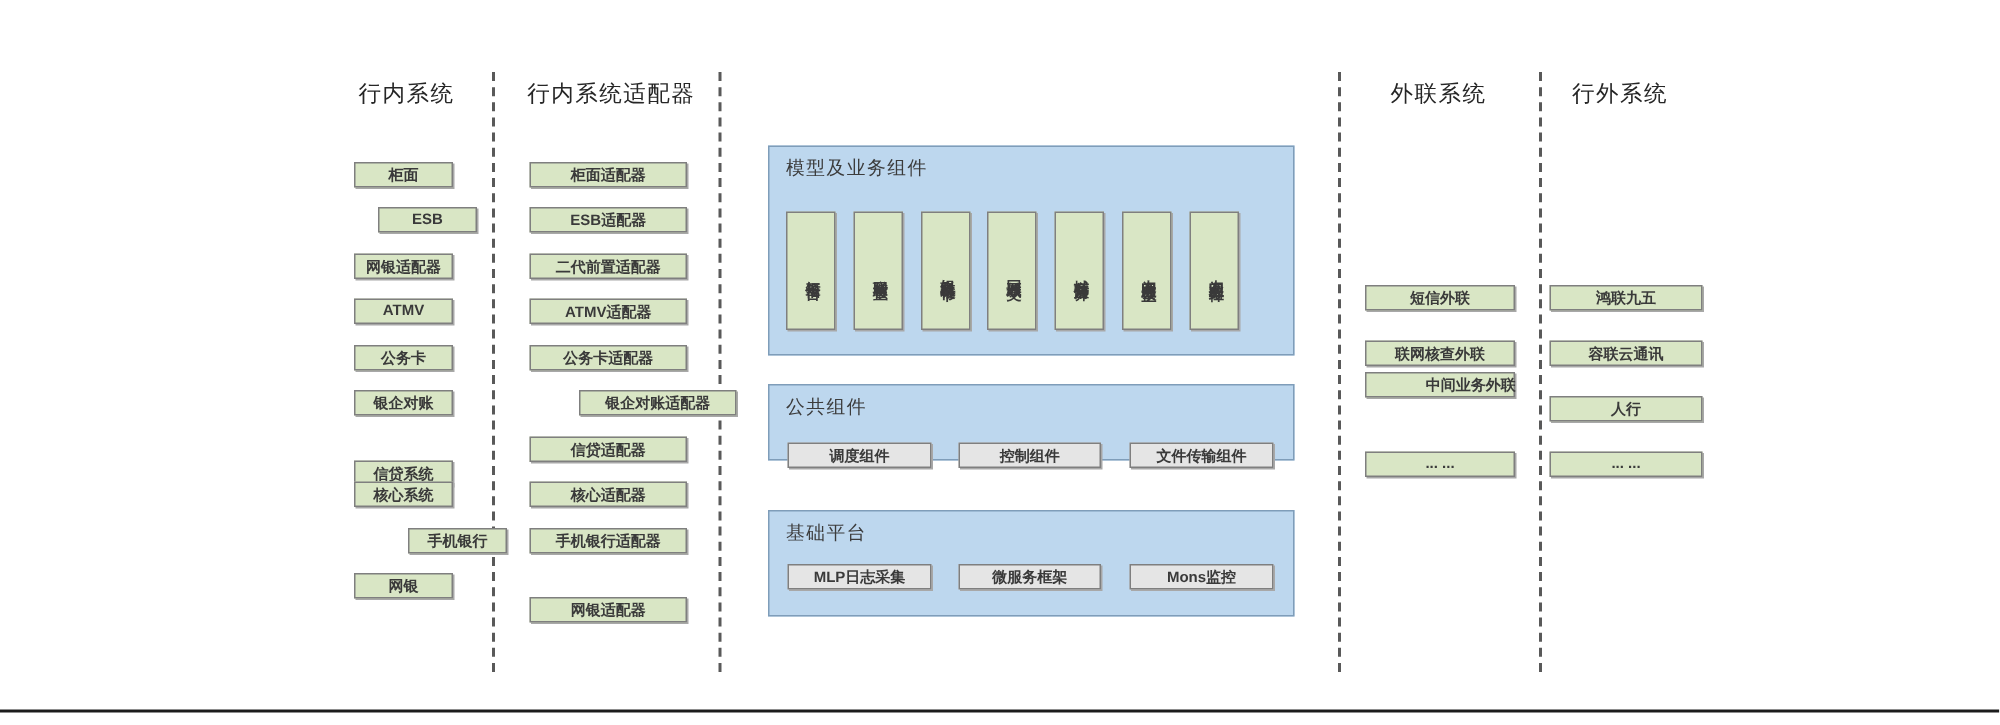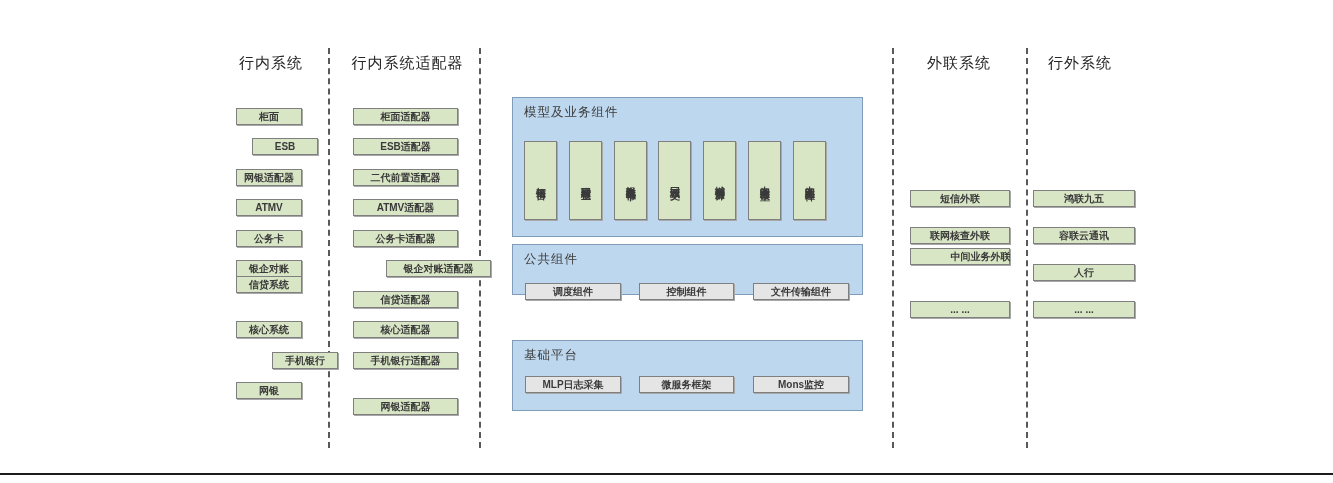--- a/index.html
+++ b/index.html
@@ -68,21 +68,21 @@
   <div class="vline" style="left:892px;"></div>
   <div class="vline" style="left:1026px;"></div>
 
   <div class="col1">
     <div class="sbox" style="top:108px;">柜面</div>
     <div class="sbox" style="top:138px;margin-left:16px;">ESB</div>
     <div class="sbox" style="top:169px;">网银适配器</div>
     <div class="sbox" style="top:199px;">ATMV</div>
     <div class="sbox" style="top:230px;">公务卡</div>
     <div class="sbox" style="top:260px;">银企对账</div>
-    <div class="sbox" style="top:276px;">信贷系统</div>
+    <div class="sbox" style="top:307px;">信贷系统</div>
     <div class="sbox" style="top:321px;">核心系统</div>
     <div class="sbox" style="top:352px;margin-left:36px;">手机银行</div>
     <div class="sbox" style="top:382px;">网银</div>
   </div>
 
   <div class="col2">
     <div class="sbox" style="top:108px;">柜面适配器</div>
     <div class="sbox" style="top:138px;">ESB适配器</div>
     <div class="sbox" style="top:169px;">二代前置适配器</div>
     <div class="sbox" style="top:199px;">ATMV适配器</div>
@@ -98,21 +98,21 @@
     <div class="panel-label">模型及业务组件</div>
     <div class="vbox" style="left:11px;">短信平台</div>
     <div class="vbox" style="left:56px;">联网核查</div>
     <div class="vbox" style="left:101px;">银联及银行卡</div>
     <div class="vbox" style="left:145px;">同城票交</div>
     <div class="vbox" style="left:190px;">城商行清算</div>
     <div class="vbox" style="left:235px;">中间业务模型</div>
     <div class="vbox" style="left:280px;">中间业务组件</div>
   </div>
 
-  <div class="panel" style="top:244px;height:51px;">
+  <div class="panel" style="top:256px;height:51px;">
     <div class="panel-label">公共组件</div>
     <div class="pbox" style="left:12px;top:38px;width:96px;">调度组件</div>
     <div class="pbox" style="left:126px;top:38px;width:95px;">控制组件</div>
     <div class="pbox" style="left:240px;top:38px;width:96px;">文件传输组件</div>
   </div>
 
   <div class="panel" style="top:340px;height:71px;">
     <div class="panel-label">基础平台</div>
     <div class="pbox" style="left:12px;top:35px;width:96px;">MLP日志采集</div>
     <div class="pbox" style="left:126px;top:35px;width:95px;text-align:right;">微服务框架</div>

